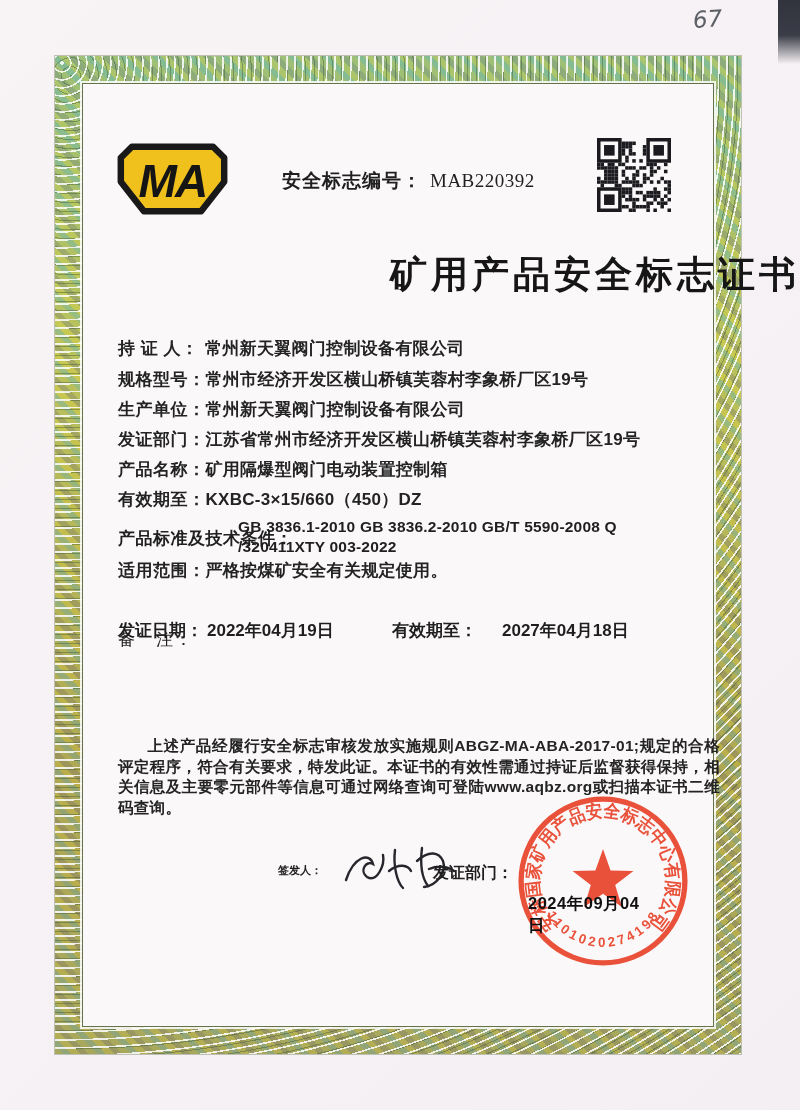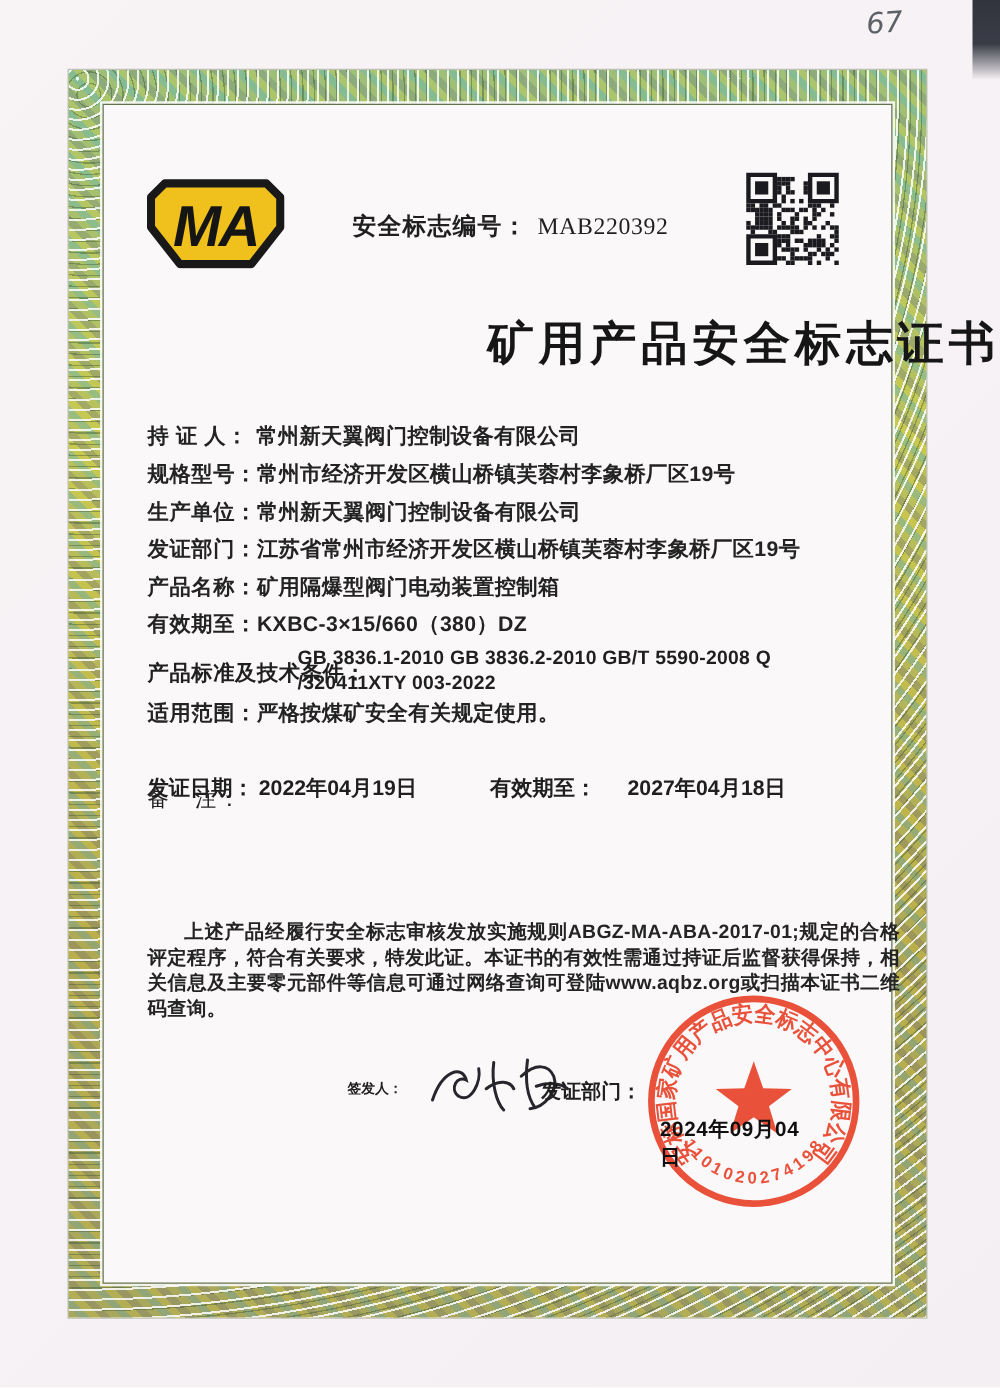--- a/index.html
+++ b/index.html
@@ -249,21 +249,21 @@
   <div class="row r2">
     <span class="lab">生产单位：</span><span class="val">常州新天翼阀门控制设备有限公司</span>
   </div>
   <div class="row r3">
     <span class="lab">发证部门：</span><span class="val">江苏省常州市经济开发区横山桥镇芙蓉村李象桥厂区19号</span>
   </div>
   <div class="row r4">
     <span class="lab">产品名称：</span><span class="val">矿用隔爆型阀门电动装置控制箱</span>
   </div>
   <div class="row r5">
-    <span class="lab">有效期至：</span><span class="val">KXBC-3×15/660（380）DZ</span>
+    <span class="lab">有效期至：</span><span class="val">KXBC-3×15/660（450）DZ</span>
   </div>
 
   <div class="std-row">
     <span class="lab">产品标准及技术条件：</span>
     <span class="val">GB 3836.1-2010 GB 3836.2-2010 GB/T 5590-2008 Q
 /320411XTY 003-2022</span>
   </div>
 
   <div class="row scope-row">
     <span class="lab">适用范围：</span><span class="val">严格按煤矿安全有关规定使用。</span>

